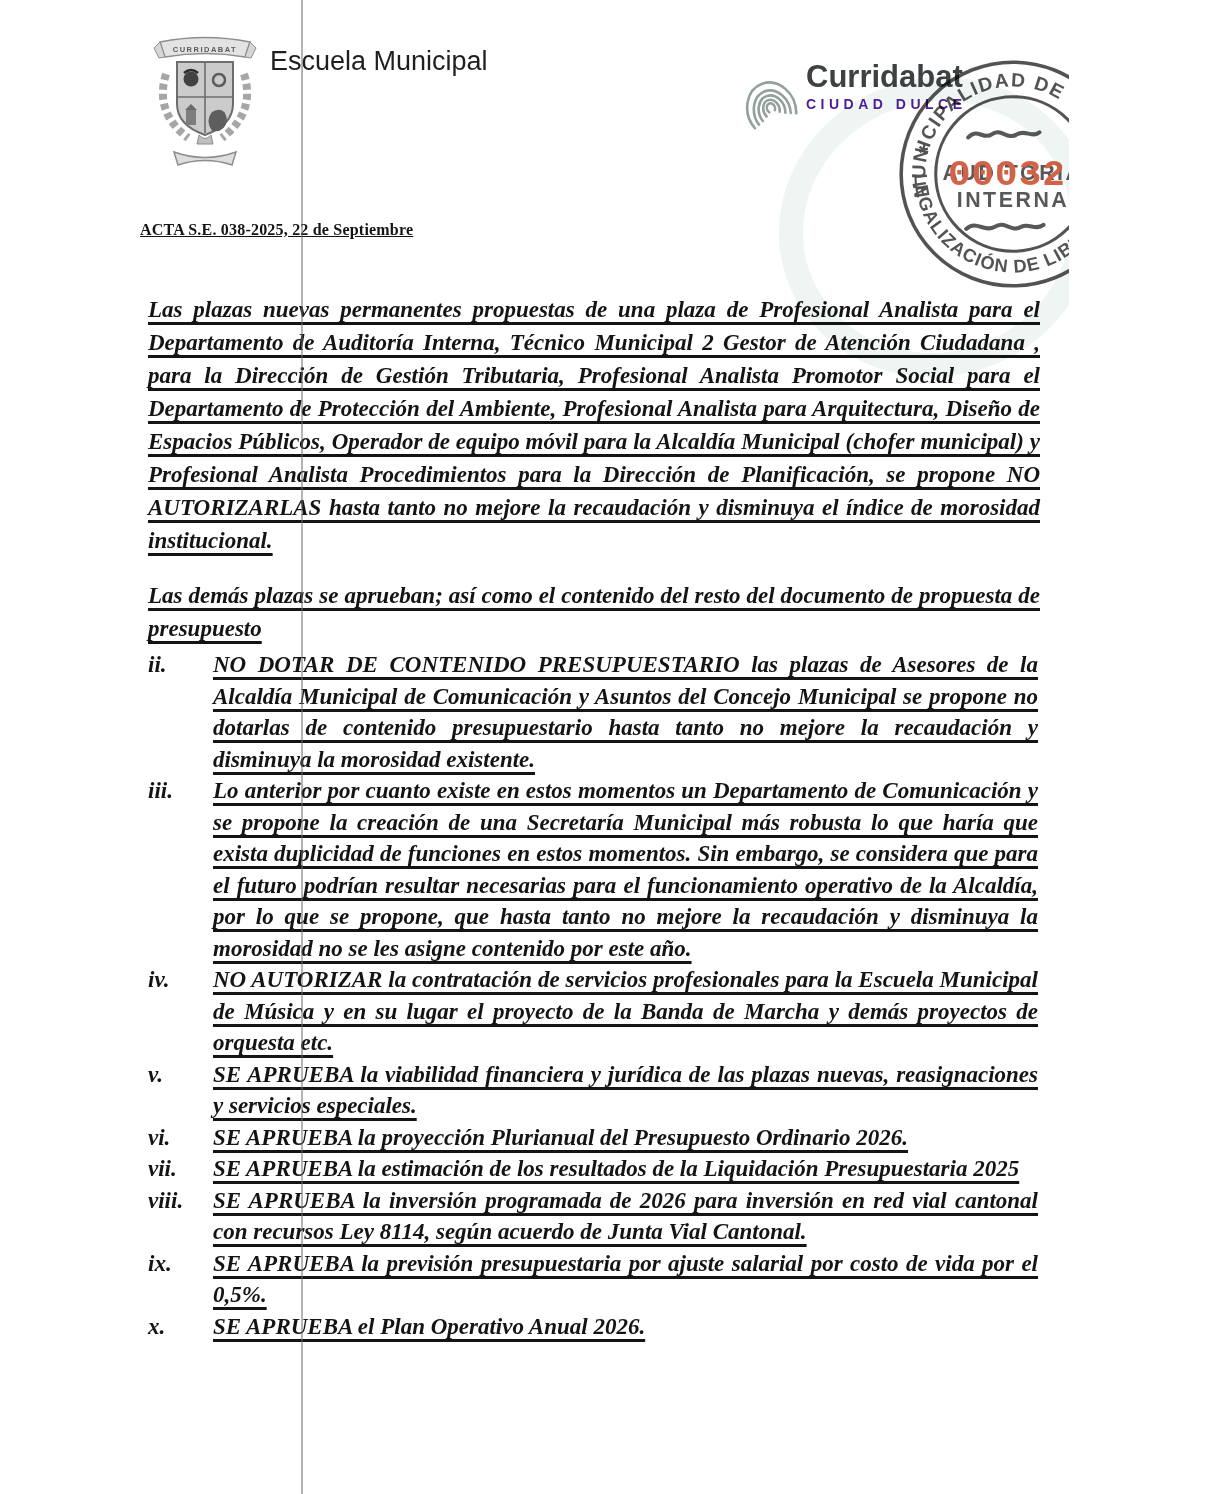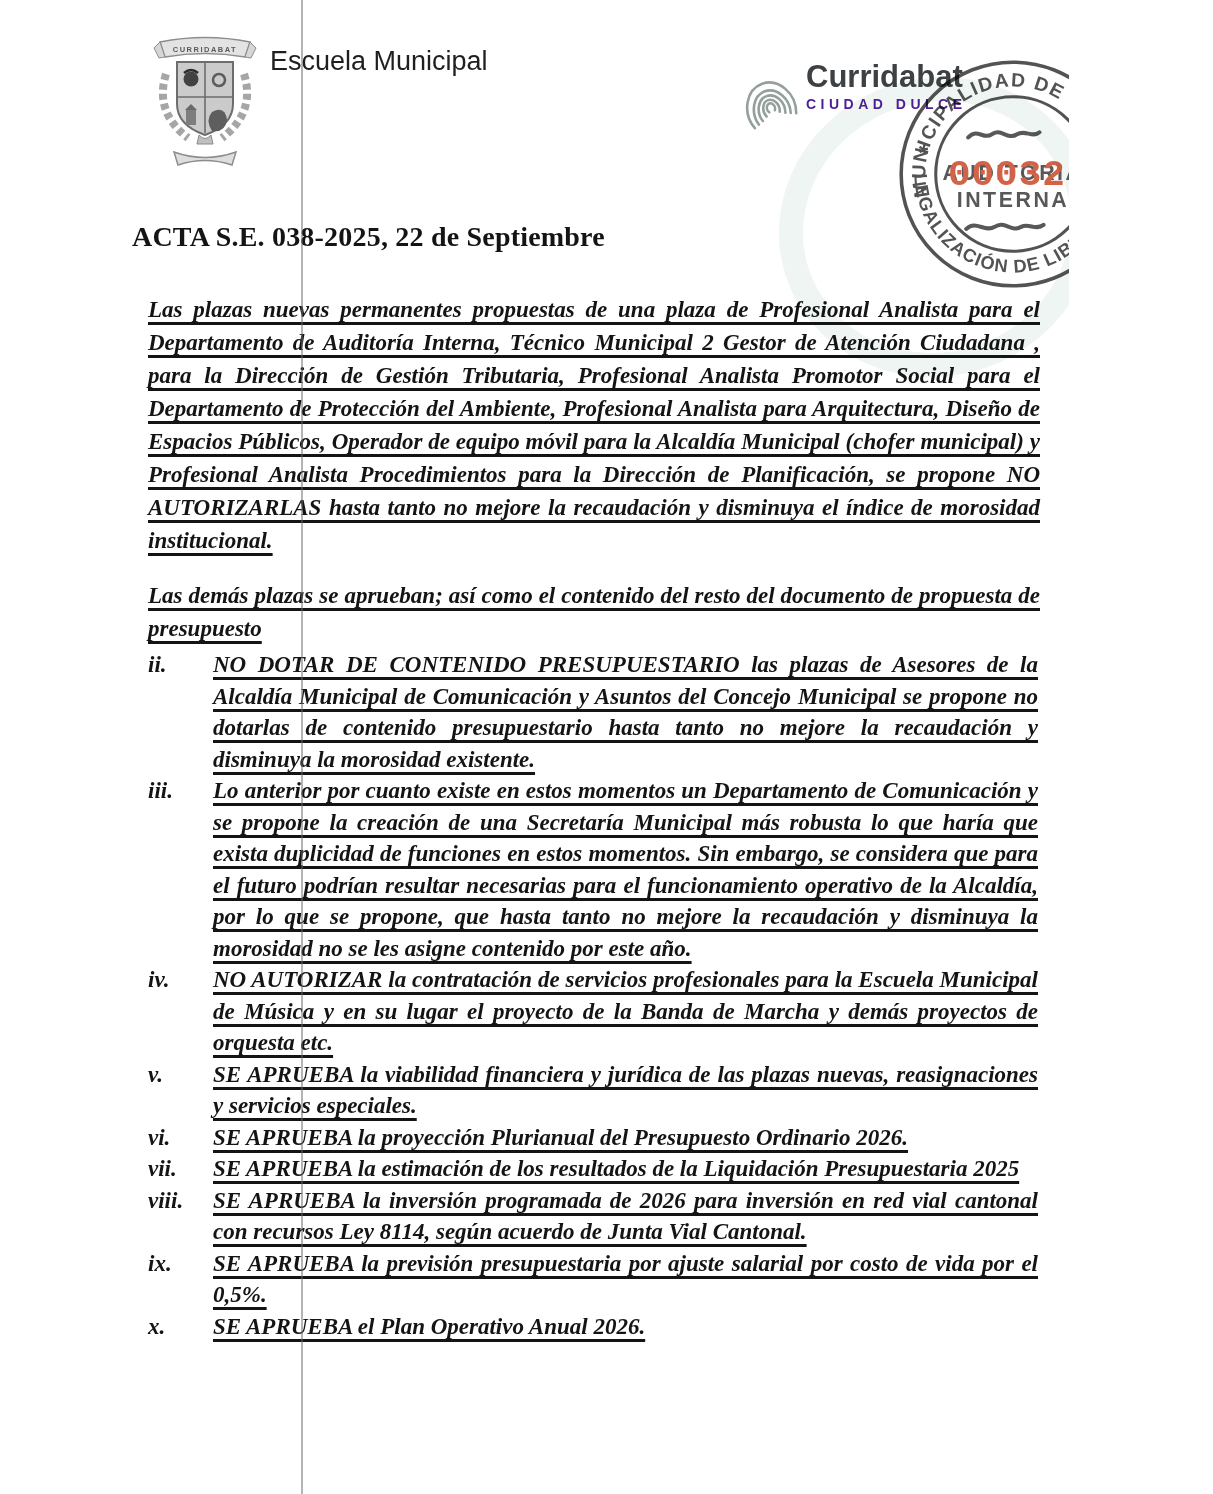--- a/index.html
+++ b/index.html
@@ -30,22 +30,22 @@
   
   .watermark { position:absolute; left:778px; top:78px; width:270px; height:250px;
                border:24px solid rgba(145,185,160,.14); border-radius:50%;
                transform:rotate(-18deg); z-index:1; }
 
   
   .stamp { position:absolute; left:888px; top:52px; width:250px; height:244px;
            z-index:4; opacity:.85; mix-blend-mode:multiply; }
 
   
-  .title { position:absolute; left:132px; top:221px; font-size:28px; font-weight:bold;
-           z-index:3; letter-spacing:.2px; }
+  .title { position:absolute; left:140px; top:221px; font-size:16px; font-weight:bold;
+           z-index:3; letter-spacing:.2px;text-decoration:underline; }
   .para  { position:absolute; left:148px; width:892px; z-index:3;
            font-size:23px; font-weight:bold; font-style:italic;
            line-height:33px; text-align:justify;
            text-decoration:underline; text-decoration-thickness:2.5px; text-underline-offset:5px; }
   #para1 { top:270px; }
   #para2 { top:556px; }
 
   .list { position:absolute; left:148px; top:649px; width:892px; z-index:3; }
   .item { display:flex; font-size:23px; font-weight:bold; font-style:italic; line-height:31.5px; }
   .item .num  { flex:none; width:40px; }

